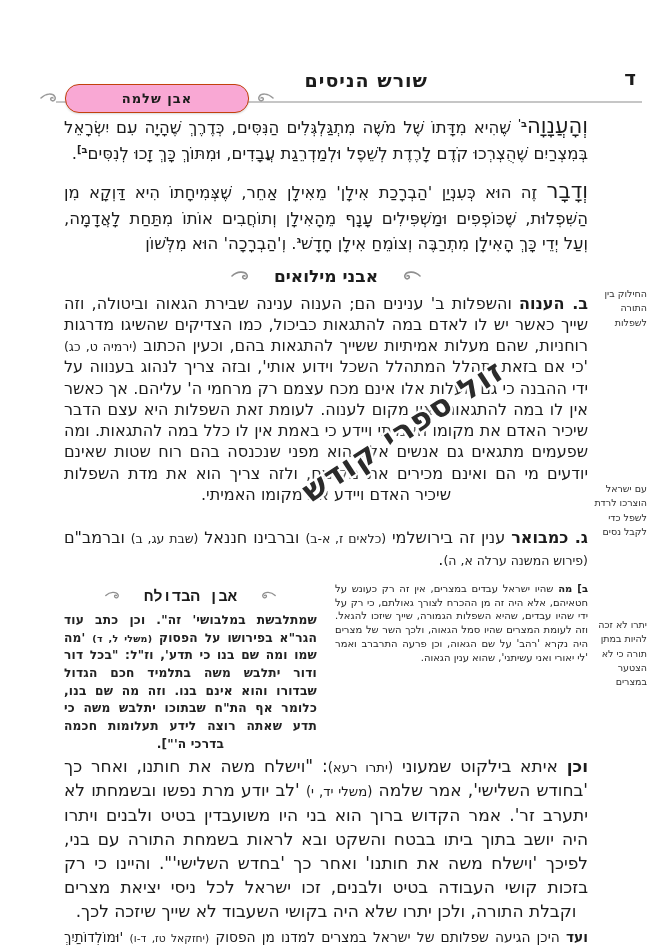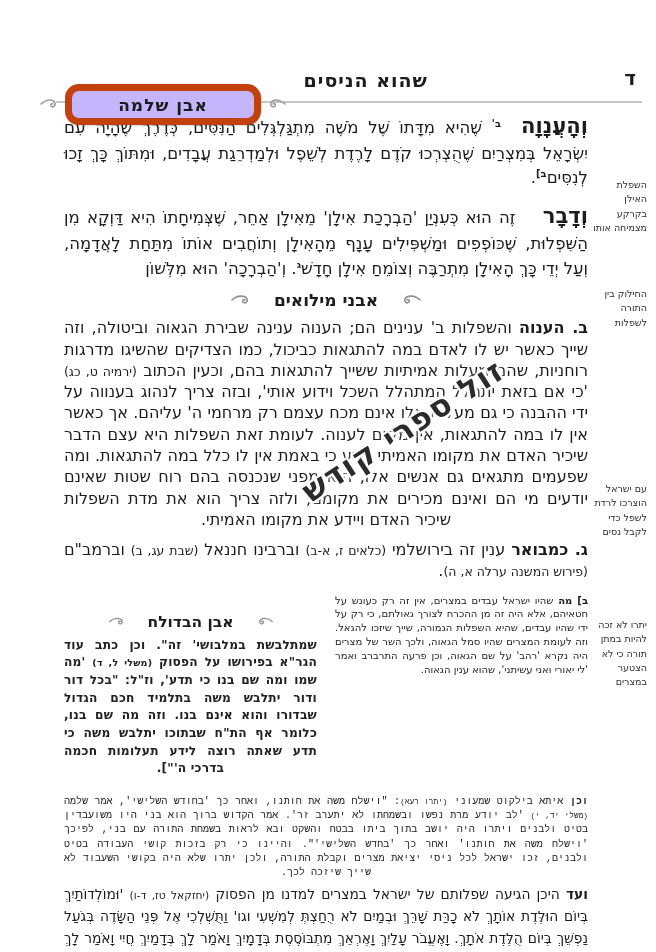--- a/index.html
+++ b/index.html
@@ -4,42 +4,42 @@
 <style>
   html,body{margin:0;padding:0;background:#f2f2f2;}
   .page{position:relative;width:656px;height:952px;margin:0 auto;background:#ffffff;
         font-family:"DejaVu Sans",sans-serif;color:#1c1c1c;direction:rtl;overflow:hidden;}
 
   
   .page-number{position:absolute;top:66px;right:20px;font-size:20px;font-weight:bold;}
   .running-title{position:absolute;top:69px;right:228px;font-size:19px;font-weight:bold;letter-spacing:1px;}
   .header-rule{position:absolute;top:101px;left:56px;right:14px;height:2px;background:#c6c6c6;}
   .pill-row{position:absolute;top:84px;left:40px;display:flex;align-items:center;gap:5px;z-index:2;}
-  .book-pill{width:182px;height:27px;background:#c4b5fd;border:7px solid #c2410c;border-radius:14px;
-             display:flex;align-items:center;justify-content:center;font-size:17px;font-weight:bold;
+  .book-pill{width:182px;height:27px;background:#f9a8d4;border:1px solid #c2410c;border-radius:14px;
+             display:flex;align-items:center;justify-content:center;font-size:13px;font-weight:bold;
              letter-spacing:1px;box-shadow:0 1px 2px rgba(0,0,0,.15);}
 
   
   .content{position:absolute;top:110px;right:68px;left:64px;}
   .p-top{font-size:16.5px;line-height:1.5;text-align:justify;margin:0 0 9px;}
   .sec-head{display:flex;align-items:center;justify-content:center;gap:21px;
             font-weight:bold;font-size:17px;margin:6px 0 7px;}
-  .col-head{font-size:15.5px;margin:19px 0 6px;}
+  .col-head{font-size:15.5px;margin:6px 0 6px;font-family:Liberation Mono, monospace;}
   .p-mid{font-size:16px;line-height:1.33;text-align:justify;margin:0;}
-  .p-g{margin-top:9px;}
+  .p-g{margin-top:22px;}
   .cols{display:flex;gap:18px;margin-top:12px;align-items:flex-start;}
   .col{flex:1;min-width:0;}
   .col-body{font-size:10px;line-height:1.38;text-align:justify;margin:0;}
   .rashi{font-size:12.2px;font-weight:600;letter-spacing:.2px;line-height:1.45;color:#222;}
-  .p-vchen{margin-top:17px;font-size:10px;line-height:1.42;font-family:Liberation Mono, monospace;}
+  .p-vchen{margin-top:1px;font-size:17px;line-height:1.42;}
   .p-vad{margin-top:4px;font-size:13.8px;line-height:1.58;}
   .center-last{text-align-last:center;}
 
   
-  .seg-lead{font-weight:bold;font-size:1.28em;margin-left:20px;}
+  .seg-lead{font-weight:normal;font-size:1.28em;}
   .seg-b{font-weight:bold;}
   .seg-sup{font-size:.6em;vertical-align:super;font-weight:bold;}
   .seg-small{font-size:.78em;}
 
   
   .margin-note{position:absolute;right:9px;width:54px;font-size:9.5px;line-height:1.5;
                color:#2e2e2e;text-align:right;}
   .mn1{top:178px;} .mn2{top:287px;} .mn3{top:482px;} .mn4{top:618px;} .mn5{top:701px;}
 
   
@@ -50,21 +50,21 @@
 
   .orn{flex:0 0 auto;display:inline-block;}
   .orn.flip{transform:scaleX(-1);}
 </style>
 </head>
 <body>
 
 <div class="page">
 
   <div class="page-number">ד</div>
-  <div class="running-title">שהוא הניסים</div>
+  <div class="running-title">שורש הניסים</div>
   <div class="header-rule"></div>
   <div class="pill-row">
     <span class="orn">
       <svg width="20" height="12" viewBox="0 0 20 12">
           <path d="M19 6 C14 1 7 1 5 5 C4 8 7 10 9 8 C10 6 8 5 7 6" fill="none" stroke="#9a9a9a" stroke-width="1.5" stroke-linecap="round"></path>
         </svg>
     </span>
     <span class="book-pill">אבן שלמה</span>
     <span class="orn flip">
       <svg width="20" height="12" viewBox="0 0 20 12">
@@ -115,20 +115,19 @@
         </div>
         <p class="col-body rashi center-last"><span class="seg-n">שמתלבשת במלבושי' זה". וכן כתב עוד הגר"א בפירושו על הפסוק </span><span class="seg-small">(משלי ל, ד)</span><span class="seg-n"> 'מה שמו ומה שם בנו כי תדע', וז"ל: "בכל דור ודור יתלבש משה בתלמיד חכם הגדול שבדורו והוא אינם בנו. וזה מה שם בנו, כלומר אף הת"ח שבתוכו יתלבש משה כי תדע שאתה רוצה לידע תעלומות חכמה בדרכי ה'"].</span></p>
       </div>
     </div>
 
     <p class="p-mid p-vchen center-last"><span class="seg-b">וכן</span><span class="seg-n"> איתא בילקוט שמעוני </span><span class="seg-small">(יתרו רעא)</span><span class="seg-n">: "וישלח משה את חותנו, ואחר כך 'בחודש השלישי', אמר שלמה </span><span class="seg-small">(משלי יד, י)</span><span class="seg-n"> 'לב יודע מרת נפשו ובשמחתו לא יתערב זר'. אמר הקדוש ברוך הוא בני היו משועבדין בטיט ולבנים ויתרו היה יושב בתוך ביתו בבטח והשקט ובא לראות בשמחת התורה עם בני, לפיכך 'וישלח משה את חותנו' ואחר כך 'בחדש השלישי'". והיינו כי רק בזכות קושי העבודה בטיט ולבנים, זכו ישראל לכל ניסי יציאת מצרים וקבלת התורה, ולכן יתרו שלא היה בקושי השעבוד לא שייך שיזכה לכך.</span></p>
     <p class="p-mid p-vad center-last"><span class="seg-b">ועד</span><span class="seg-n"> היכן הגיעה שפלותם של ישראל במצרים למדנו מן הפסוק </span><span class="seg-small">(יחזקאל טז, ד-ו)</span><span class="seg-n"> 'וּמוֹלְדוֹתַיִךְ בְּיוֹם הוּלֶּדֶת אוֹתָךְ לֹא כָרַּת שָׁרֵּךְ וּבְמַיִם לֹא רֻחַצְתְּ לְמִשְׁעִי וגו' וַתֻּשְׁלְכִי אֶל פְּנֵי הַשָּׂדֶה בְּגֹעַל נַפְשֵׁךְ בְּיוֹם הֻלֶּדֶת אֹתָךְ. וָאֶעֱבֹר עָלַיִךְ וָאֶרְאֵךְ מִתְבּוֹסֶסֶת בְּדָמָיִךְ וָאֹמַר לָךְ בְּדָמַיִךְ חֲיִי וָאֹמַר לָךְ בְּדָמַיִךְ חֲיִי'. ופירש הרד"ק: "והמשיל כנסת ישראל לנערה שהיתה בעת לדתה במקום שלא מצאה חומל ומשגיח עליה לעשות לה כדת הילוד אלא כמו שנולדה עם הגיעול והדם השליכוה אל פני השדה כמו שמשליכים חוץ לעיר את הנבלה ודבר המגועל, עד שעבר עליה חומל וראה אותה מתבוססת בדמיה ובשדה וחמל עליה שלא תמות מתוך הגיעול ההוא אלא שתחיה ותהיה עדיין כצמח השדה לרבבה". וכגודל השפלות שהיו מצויים ישראל באותה שעה כך הגדיל הקב"ה ניסיו ונפלאותיו עמם, כי השפלות היא סיבת הניסים.</span></p>
 
   </div>
 
-  <div class="margin-note mn1">השפלת האילן בקרקע מצמיחה אותו</div>
   <div class="margin-note mn2">החילוק בין התורה לשפלות</div>
   <div class="margin-note mn4">יתרו לא זכה להיות במתן תורה כי לא הצטער במצרים</div>
   <div class="margin-note mn3">עם ישראל הוצרכו לרדת לשפל כדי לקבל נסים</div>
 
   <div class="watermark">זול ספרי קודש</div>
 
 </div>
 
 </body></html>

